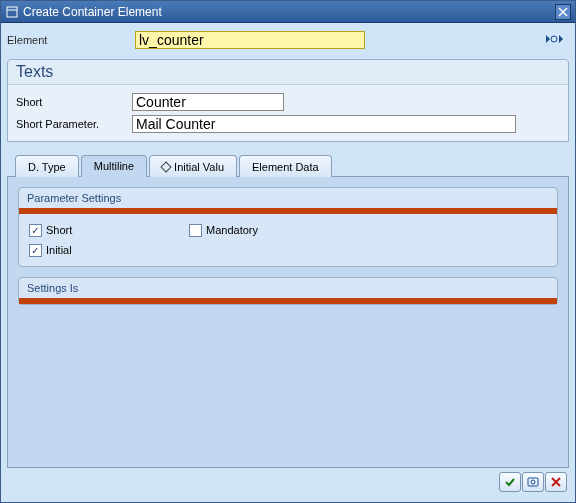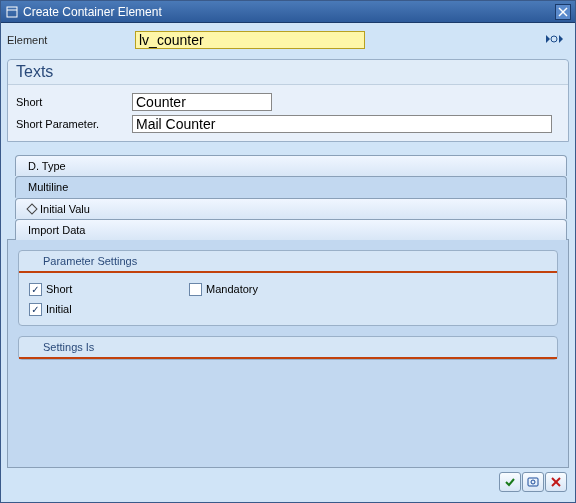--- a/index.html
+++ b/index.html
@@ -13,29 +13,29 @@
 .row { display: flex; align-items: center; height: 22px; margin-bottom: 2px; }
 .label-col { width: 128px; color: #2a2a2a; }
 .input-el { border: 1px solid #888; height: 18px; padding: 1px 3px; font-size: 14px; background: #fff; }
 .input-highlight { background: #fef6a8; border: 1px solid #b8a020; width: 230px; }
 .nav-icon { margin-left: auto; color: #1a4a8a; font-size: 14px; padding: 0 4px; cursor: pointer; }
 .group { border: 1px solid #9ab0c8; border-radius: 4px 4px 0 0; margin-top: 6px; padding: 0; }
 .group-header { background: #e0ecf8; padding: 3px 8px; border-bottom: 1px solid #c0d0e0; border-radius: 4px 4px 0 0; color: #2a4a7a; font-size: 16px; }
 .group-body { padding: 6px 8px; background: #e8f0fa; }
 .group-row { display: flex; align-items: center; height: 22px; }
 .group-label { width: 116px; }
-.input-w140 { width: 140px; }
-.input-w420 { width: 420px; }
-.tabstrip { display: flex; margin-top: 12px; border-bottom: 1px solid #8aa0b8; position: relative; padding-left: 8px; flex-direction: column; }
+.input-w140 { width: 152px; }
+.input-w420 { width: 384px; }
+.tabstrip { display: flex; margin-top: 12px; border-bottom: 1px solid #8aa0b8; position: relative; padding-left: 8px; }
 .tab { padding: 4px 12px; border: 1px solid #8aa0b8; border-bottom: none; border-radius: 4px 4px 0 0; margin-right: 2px; background: linear-gradient(to bottom, #f0f6ff, #d8e6f6); cursor: pointer; position: relative; top: 1px; display: flex; align-items: center; gap: 4px; white-space: nowrap; }
 .tab.active { background: #c2d8f0; border-bottom: 1px solid #c2d8f0; z-index: 2; }
 .tab-diamond { width: 8px; height: 8px; border: 1px solid #444; transform: rotate(45deg); display: inline-block; }
 .tabpanel { background: #c2d8f0; border: 1px solid #8aa0b8; border-top: none; padding: 10px; flex: 1; display: flex; flex-direction: column; gap: 10px; }
 .panel-group { border: 1px solid #9ab0c8; border-radius: 4px; background: #d6e6f6; }
-.panel-header { padding: 4px 24px; border-bottom: 2px solid #c2410c; color: #2a4a7a; }
+.panel-header { padding: 4px 8px; border-bottom: 6px solid #c2410c; color: #2a4a7a; }
 .panel-body { padding: 6px 10px; }
 .check-row { display: flex; align-items: center; height: 20px; }
 .check-col1 { width: 160px; display: flex; align-items: center; }
 .check-col2 { display: flex; align-items: flex-start; }
 .checkbox { width: 13px; height: 13px; border: 1px solid #6a86a8; background: #fff; margin-right: 4px; display: flex; align-items: center; justify-content: center; cursor: pointer; font-size: 10px; color: #1a3a6a; }
 .spacer { flex: 1; }
 .buttonbar { display: flex; justify-content: flex-end; padding: 4px 2px; gap: 1px; }
 .btn { width: 22px; height: 20px; border: 1px solid #7a94b0; border-radius: 3px; background: linear-gradient(to bottom, #f8fcff, #d8e6f6); display: flex; align-items: center; justify-content: center; cursor: pointer; font-size: 11px; }
 .btn-green { color: #1a7a1a; }
 .btn-red { color: #c01818; }
@@ -93,21 +93,21 @@
           <span>D. Type</span>
         </div>
       <div class="tab active">
           <span>Multiline</span>
         </div>
       <div class="tab">
         <span class="tab-diamond"></span>
         <span>Initial Valu</span>
       </div>
       <div class="tab">
-          <span>Import Data</span>
+          <span>Element Data</span>
         </div>
     </div>
 
     <div class="tabpanel">
       <div class="panel-group">
         <div class="panel-header">Parameter Settings</div>
         <div class="panel-body">
           <div class="check-row">
             <div class="check-col1">
               <span class="checkbox">✓</span>

